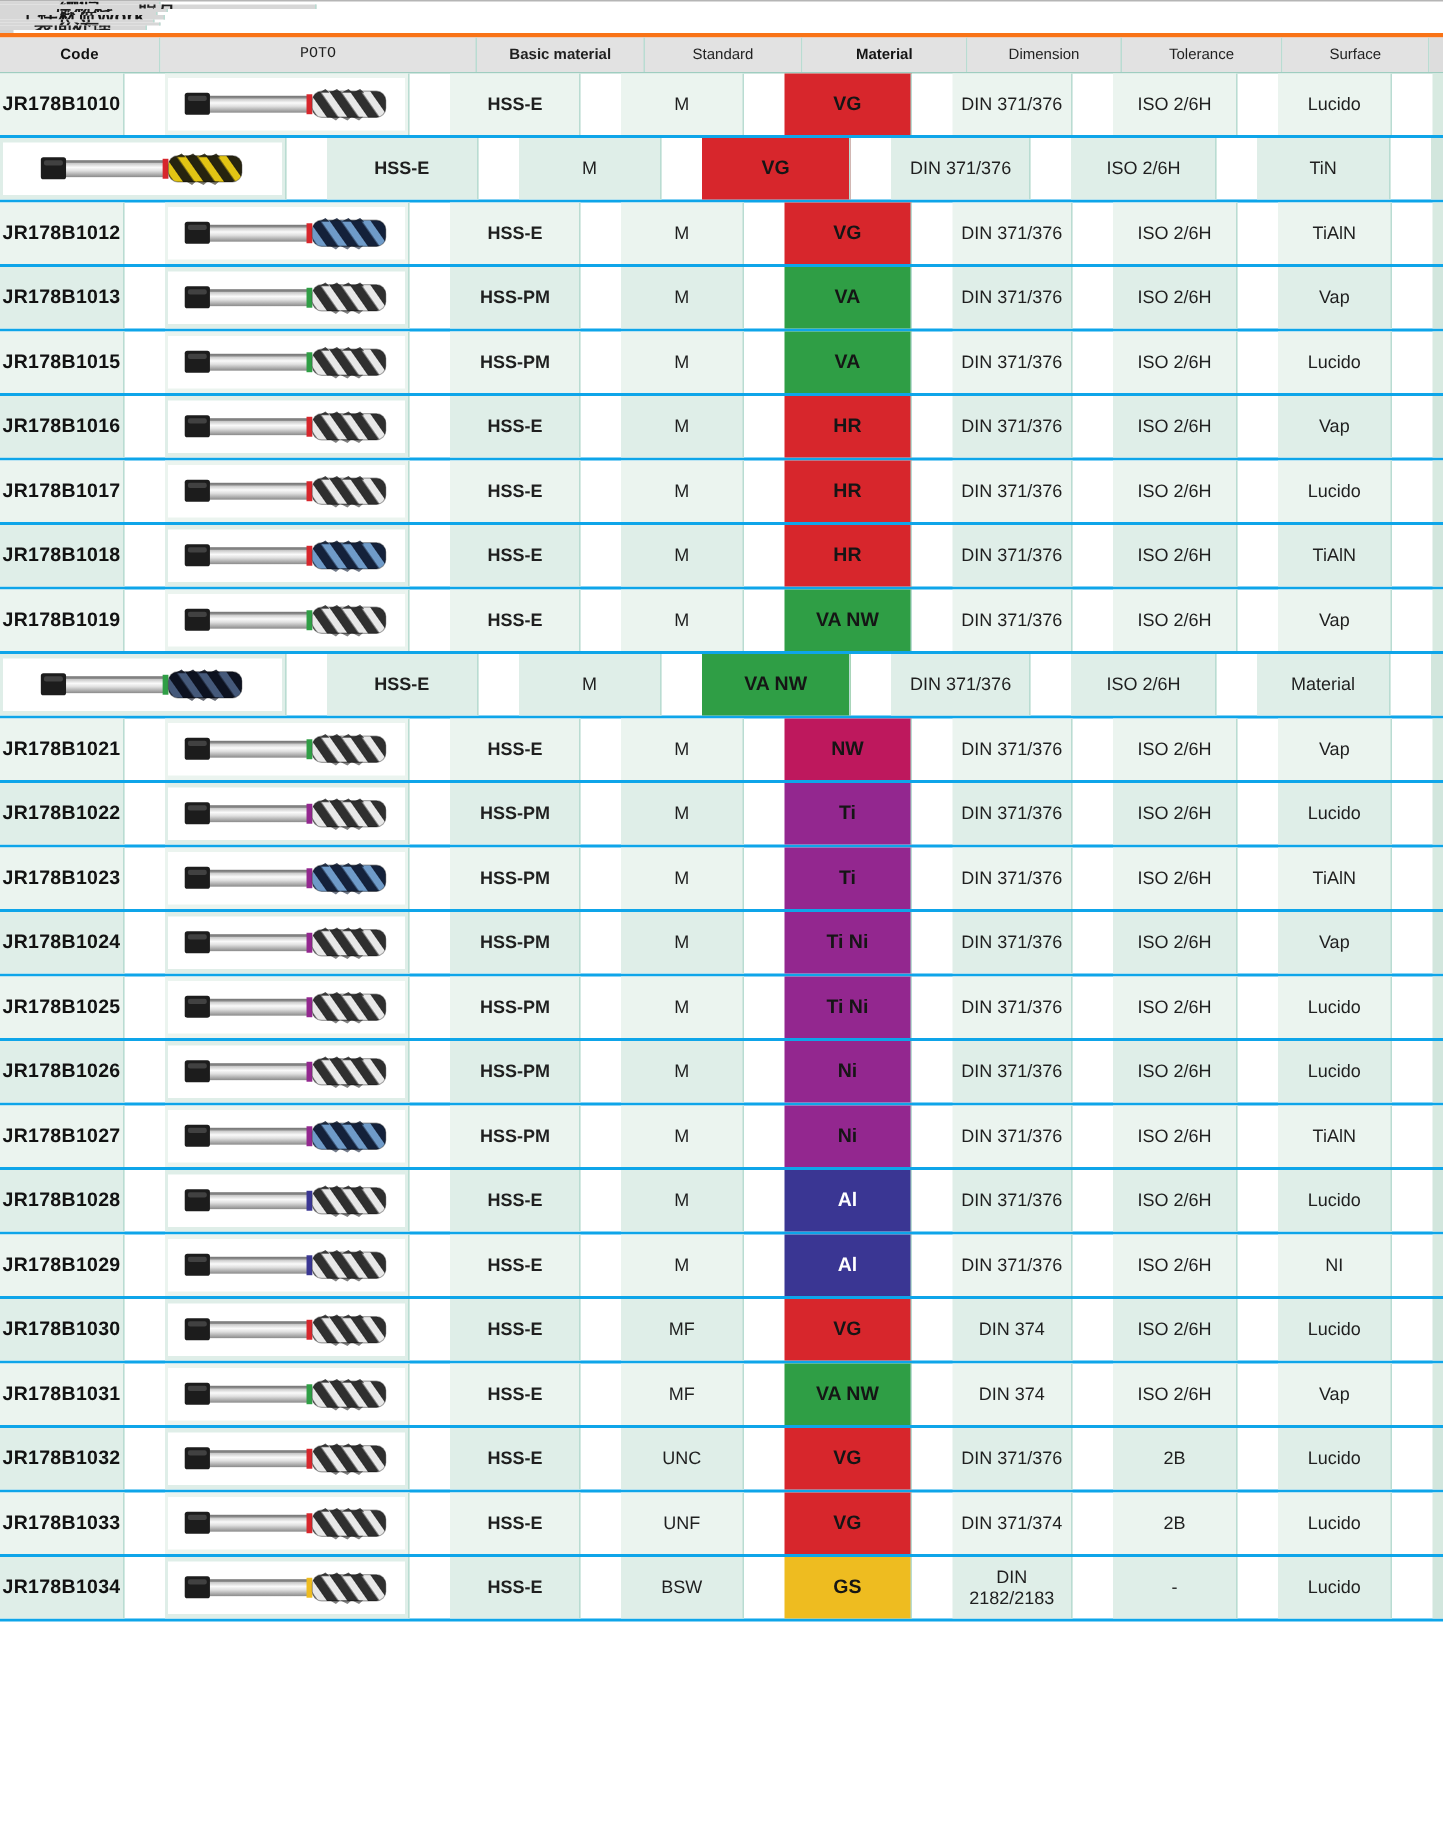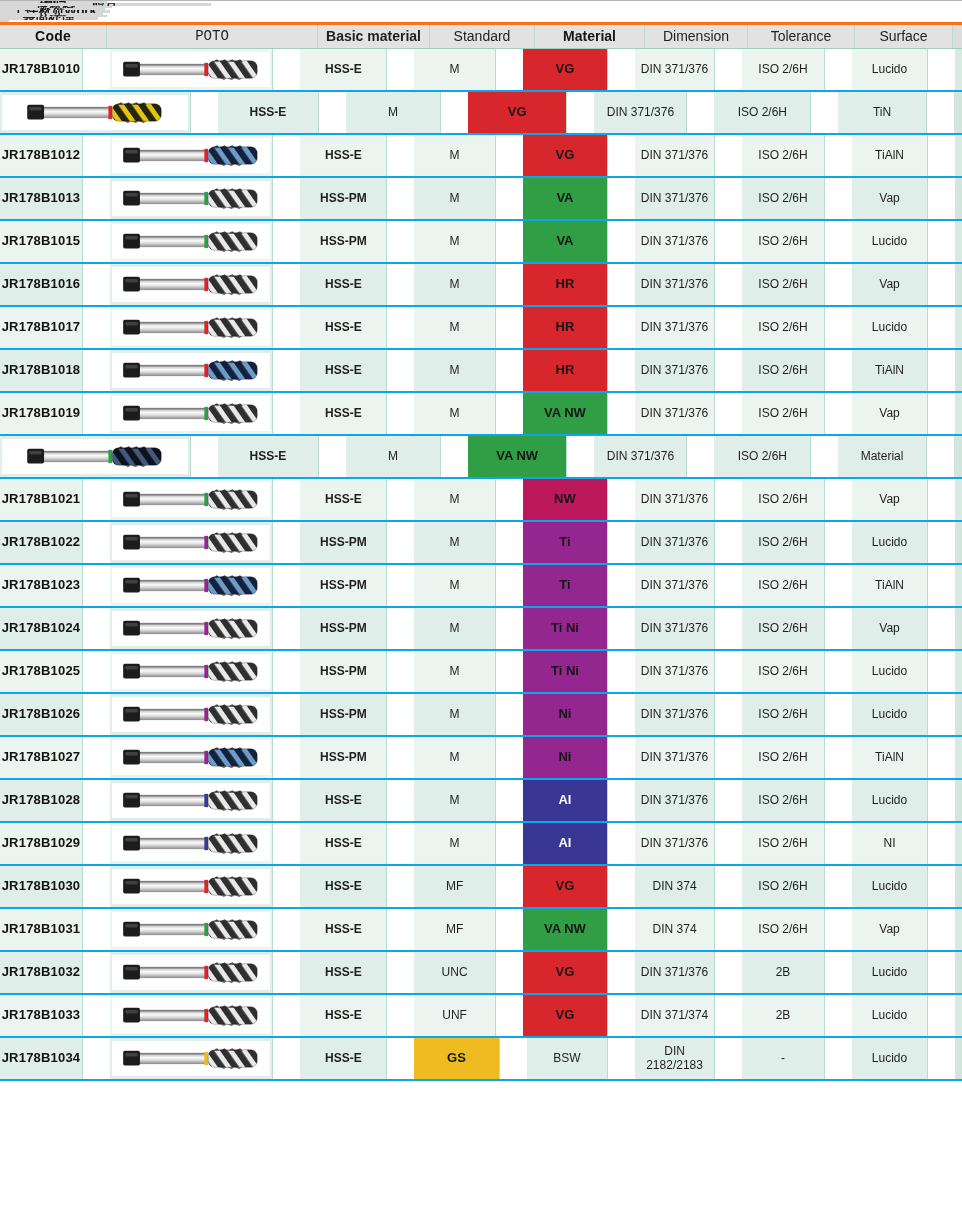--- a/index.html
+++ b/index.html
@@ -2,21 +2,21 @@
 <html><head>
 <meta charset="utf-8">
 <style>
   html,body{margin:0;padding:0;background:#ffffff;}
   *{box-sizing:border-box;}
   body{font-family:"Liberation Sans","DejaVu Sans",sans-serif;color:#1f1f1f;}
   .catalog{width:962px;height:1221px;overflow:hidden;border-top:1px solid #b5b5b5;background:#fff;}
 
   .trow{display:flex;width:962px;}
   .hrow{height:24px;}
-  .hrow .cell{font-size:14px;}
+  .hrow .cell{font-size:10px;}
   .hrow-zh .cell{background:#d7d7d7;font-weight:bold;font-size:13px;}
   .hrow-en .cell{background:#e2e2e2;}
   .hrow-zh{border-bottom:3px solid #f97316;height:24px;flex-direction:column;}
   .hrow-en{border-bottom:1px solid #9fcdc0;height:24px;}
 
   .drow{height:43px;border-bottom:2px solid #0ea5e9;gap:27px;}
   .drow.even .cell{background:#ebf4ef;}
   .drow.odd  .cell{background:#dfeee8;}
   .drow.even .sliver{background:#d8eae1;}
   .drow.odd  .sliver{background:#d2e6dd;}
@@ -971,20 +971,20 @@
   <rect x="11" y="17" width="18" height="5" rx="2" fill="#5a5a5a" opacity=".6"></rect>
   <rect x="124" y="15.5" width="5.5" height="19" fill="#eebc20"></rect>
   <rect x="129.5" y="12.5" width="70" height="25" rx="9" fill="url(#fp23)"></rect>
   <path d="M136 14 l6 -3.5 4 3.5 7 -3.5 4 3.5 7 -3.5 4 3.5 7 -3.5 4 3.5 z" fill="#2f2f2f" opacity=".85"></path>
   <path d="M146 37 l6 3.5 4 -3.5 7 3.5 4 -3.5 7 3.5 4 -3.5 z" fill="#2f2f2f" opacity=".6"></path>
   <rect x="129.5" y="12.5" width="70" height="25" rx="9" fill="none" stroke="rgba(0,0,0,.35)" stroke-width="1"></rect>
 </svg>
         </div>
       </div>
       <div class="cell c-basic">HSS-E</div>
+      <div class="cell c-std">BSW</div>
       <div class="cell c-mat" style="background-color: rgb(238, 188, 32);">GS</div>
-      <div class="cell c-std">BSW</div>
       <div class="cell c-dim">DIN 2182/2183</div>
       <div class="cell c-tol">-</div>
       <div class="cell c-surf">Lucido</div>
       <div class="cell sliver"></div>
     </div>
   </div>
 
 </body></html>

